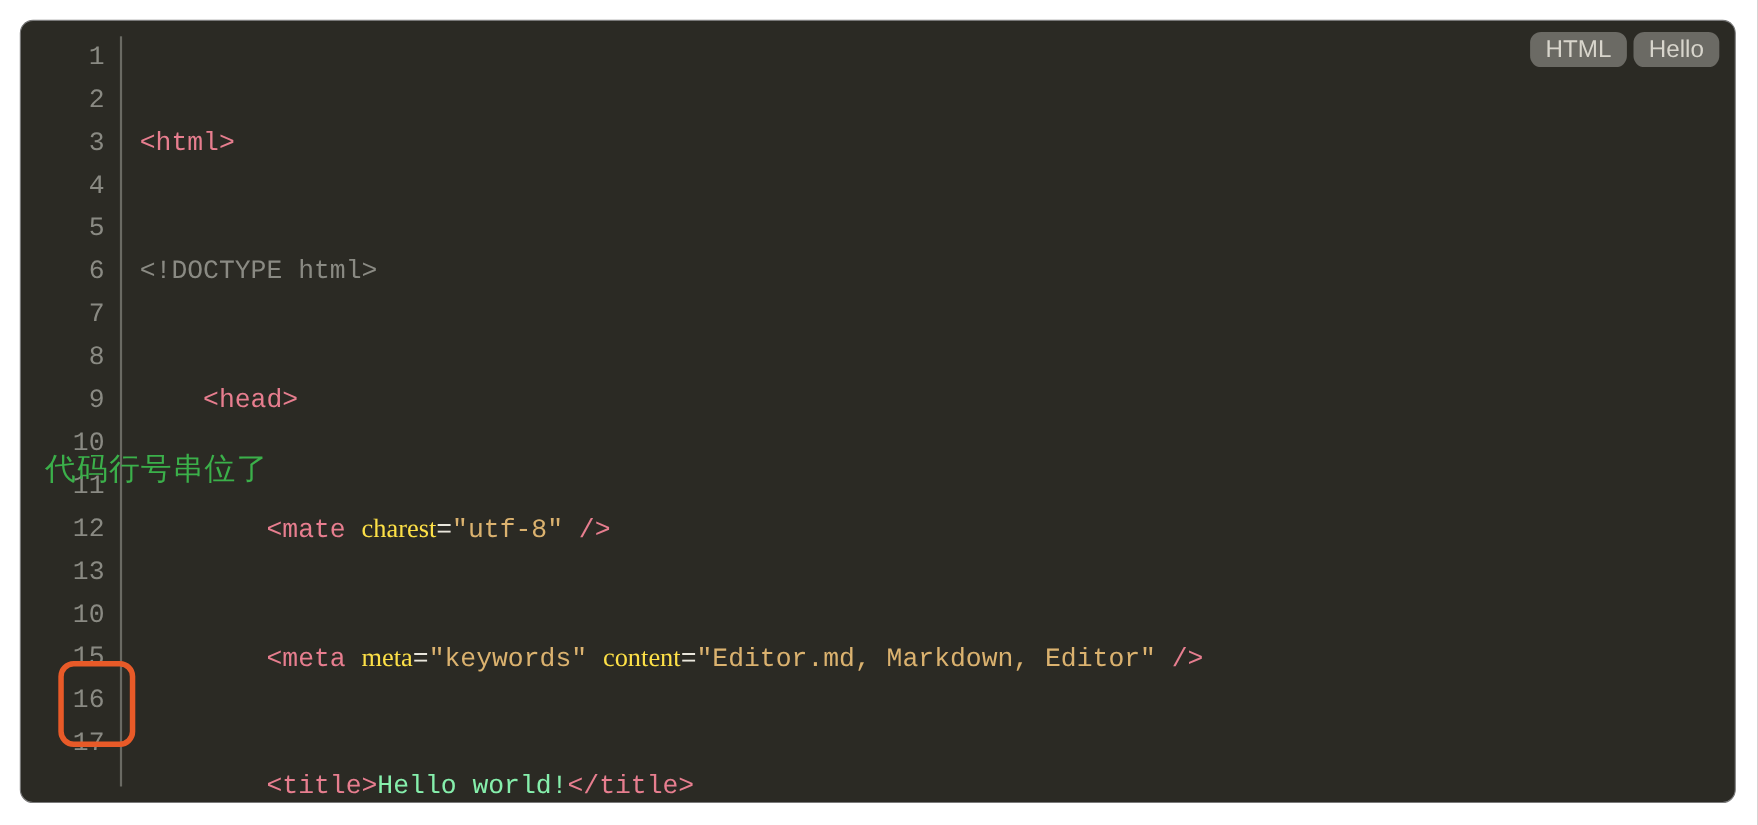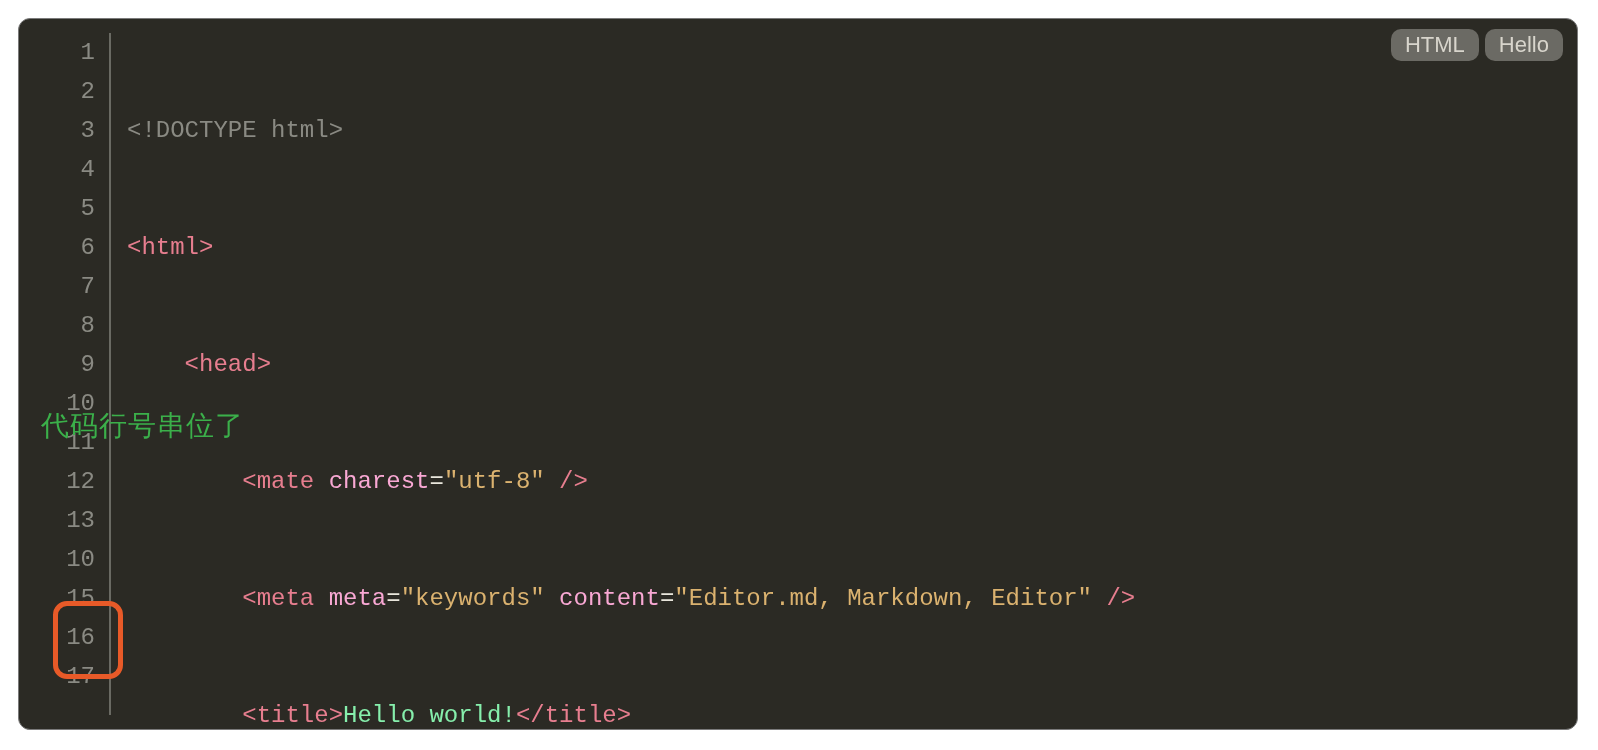--- a/index.html
+++ b/index.html
@@ -63,21 +63,21 @@
     top: 14px;
     font-size: 24px;
     line-height: 39px;
     color: #e9e6dc;
     white-space: pre;
   }
   .code .line { height: 39px; }
   .c-dt   { color: #8a8a83; }   
   .c-tagname { color:#e77e8f; }
   .c-angle { color:#e77e8f; }
-  .c-attr { color: #f9a8d4; }          
+  .c-attr { color: #fde047; font-family: Liberation Serif, serif; }          
   .c-op   { color: #e9e6dc; }
   .c-str  { color: #ddb26f; color:#dbb26f; }   
   .c-txt  { color: #86efac; }
   .annot-box {
     position: absolute;
     left: 34px;
     top: 582px;
     width: 70px;
     height: 78px;
     border: 5px solid #e85a28;
@@ -122,22 +122,22 @@
     <div>13</div>
     <div>10</div>
     <div>15</div>
     <div>16</div>
     <div>17</div>
   </div>
 
   <div class="gutter-divider"></div>
 
   <div class="code">
+    <div class="line"><span class="c-angle">&lt;</span><span class="c-tagname">html</span><span class="c-angle">&gt;</span></div>
     <div class="line"><span class="c-dt">&lt;!DOCTYPE html&gt;</span></div>
-    <div class="line"><span class="c-angle">&lt;</span><span class="c-tagname">html</span><span class="c-angle">&gt;</span></div>
     <div class="line"><span>    </span><span class="c-angle">&lt;</span><span class="c-tagname">head</span><span class="c-angle">&gt;</span></div>
     <div class="line"><span>        </span><span class="c-angle">&lt;</span><span class="c-tagname">mate</span><span> </span><span class="c-attr">charest</span><span class="c-op">=</span><span class="c-str">"utf-8"</span><span class="c-angle"> /&gt;</span></div>
     <div class="line"><span>        </span><span class="c-angle">&lt;</span><span class="c-tagname">meta</span><span> </span><span class="c-attr">meta</span><span class="c-op">=</span><span class="c-str">"keywords"</span><span> </span><span class="c-attr">content</span><span class="c-op">=</span><span class="c-str">"Editor.md, Markdown, Editor"</span><span class="c-angle"> /&gt;</span></div>
     <div class="line"><span>        </span><span class="c-angle">&lt;</span><span class="c-tagname">title</span><span class="c-angle">&gt;</span><span class="c-txt">Hello world!</span><span class="c-angle">&lt;/</span><span class="c-tagname">title</span><span class="c-angle">&gt;</span></div>
     
     
     
     
     
     

